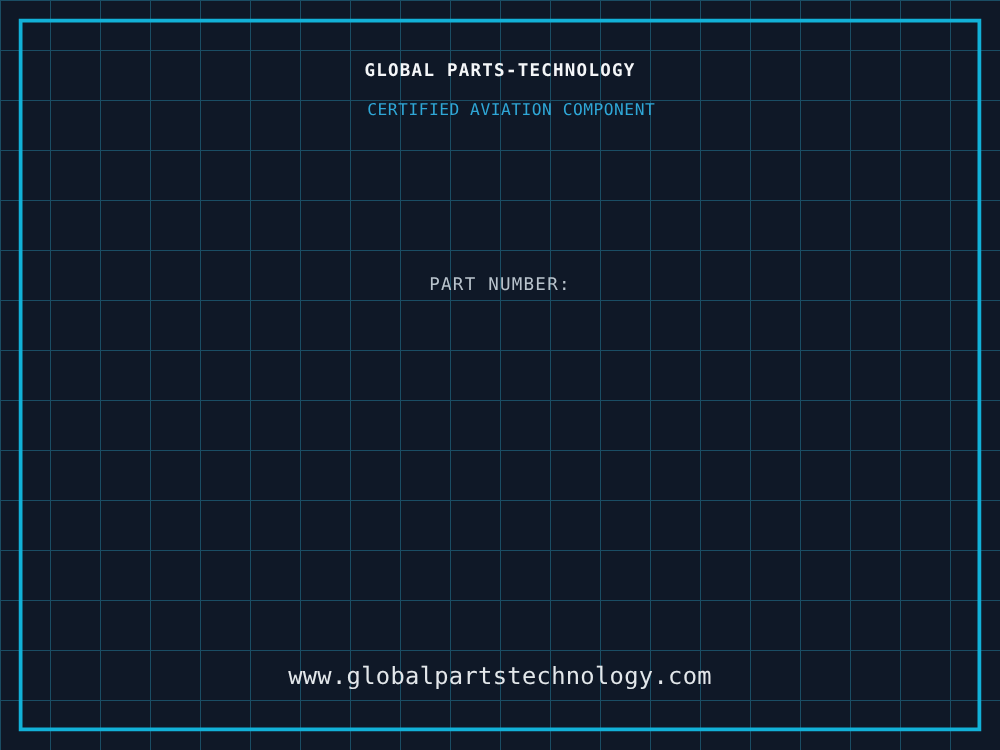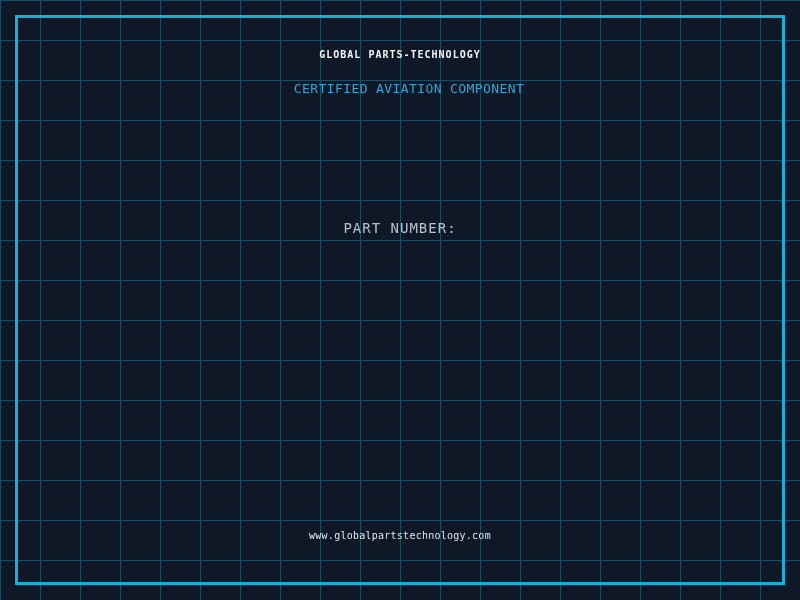--- a/index.html
+++ b/index.html
@@ -28,21 +28,21 @@
   }
   .line {
     position: absolute;
     left: 0;
     width: 100%;
     text-align: center;
     white-space: nowrap;
   }
   .company {
     top: 49px;
-    font-size: 10px;
+    font-size: 14px;
     font-weight: bold;
     letter-spacing: 1px;
     color: #f4f6f8;
   }
   .tagline {
     top: 81px;
     font-size: 13px;
     letter-spacing: 0.4px;
     color: #2fa7d7;
     margin-left: 9px;
@@ -56,21 +56,21 @@
   .part-number {
     top: 252px;
     font-size: 78px;
     line-height: 78px;
     font-weight: bold;
     letter-spacing: -4px;
     color: #0db5da;
   }
   .website {
     top: 530px;
-    font-size: 10px;
+    font-size: 19px;
     letter-spacing: 0.25px;
     color: #e3e7ea;
     text-align: center;
   }
 </style>
 </head>
 <body>
 
 <div class="canvas">
   <div class="frame"></div>

